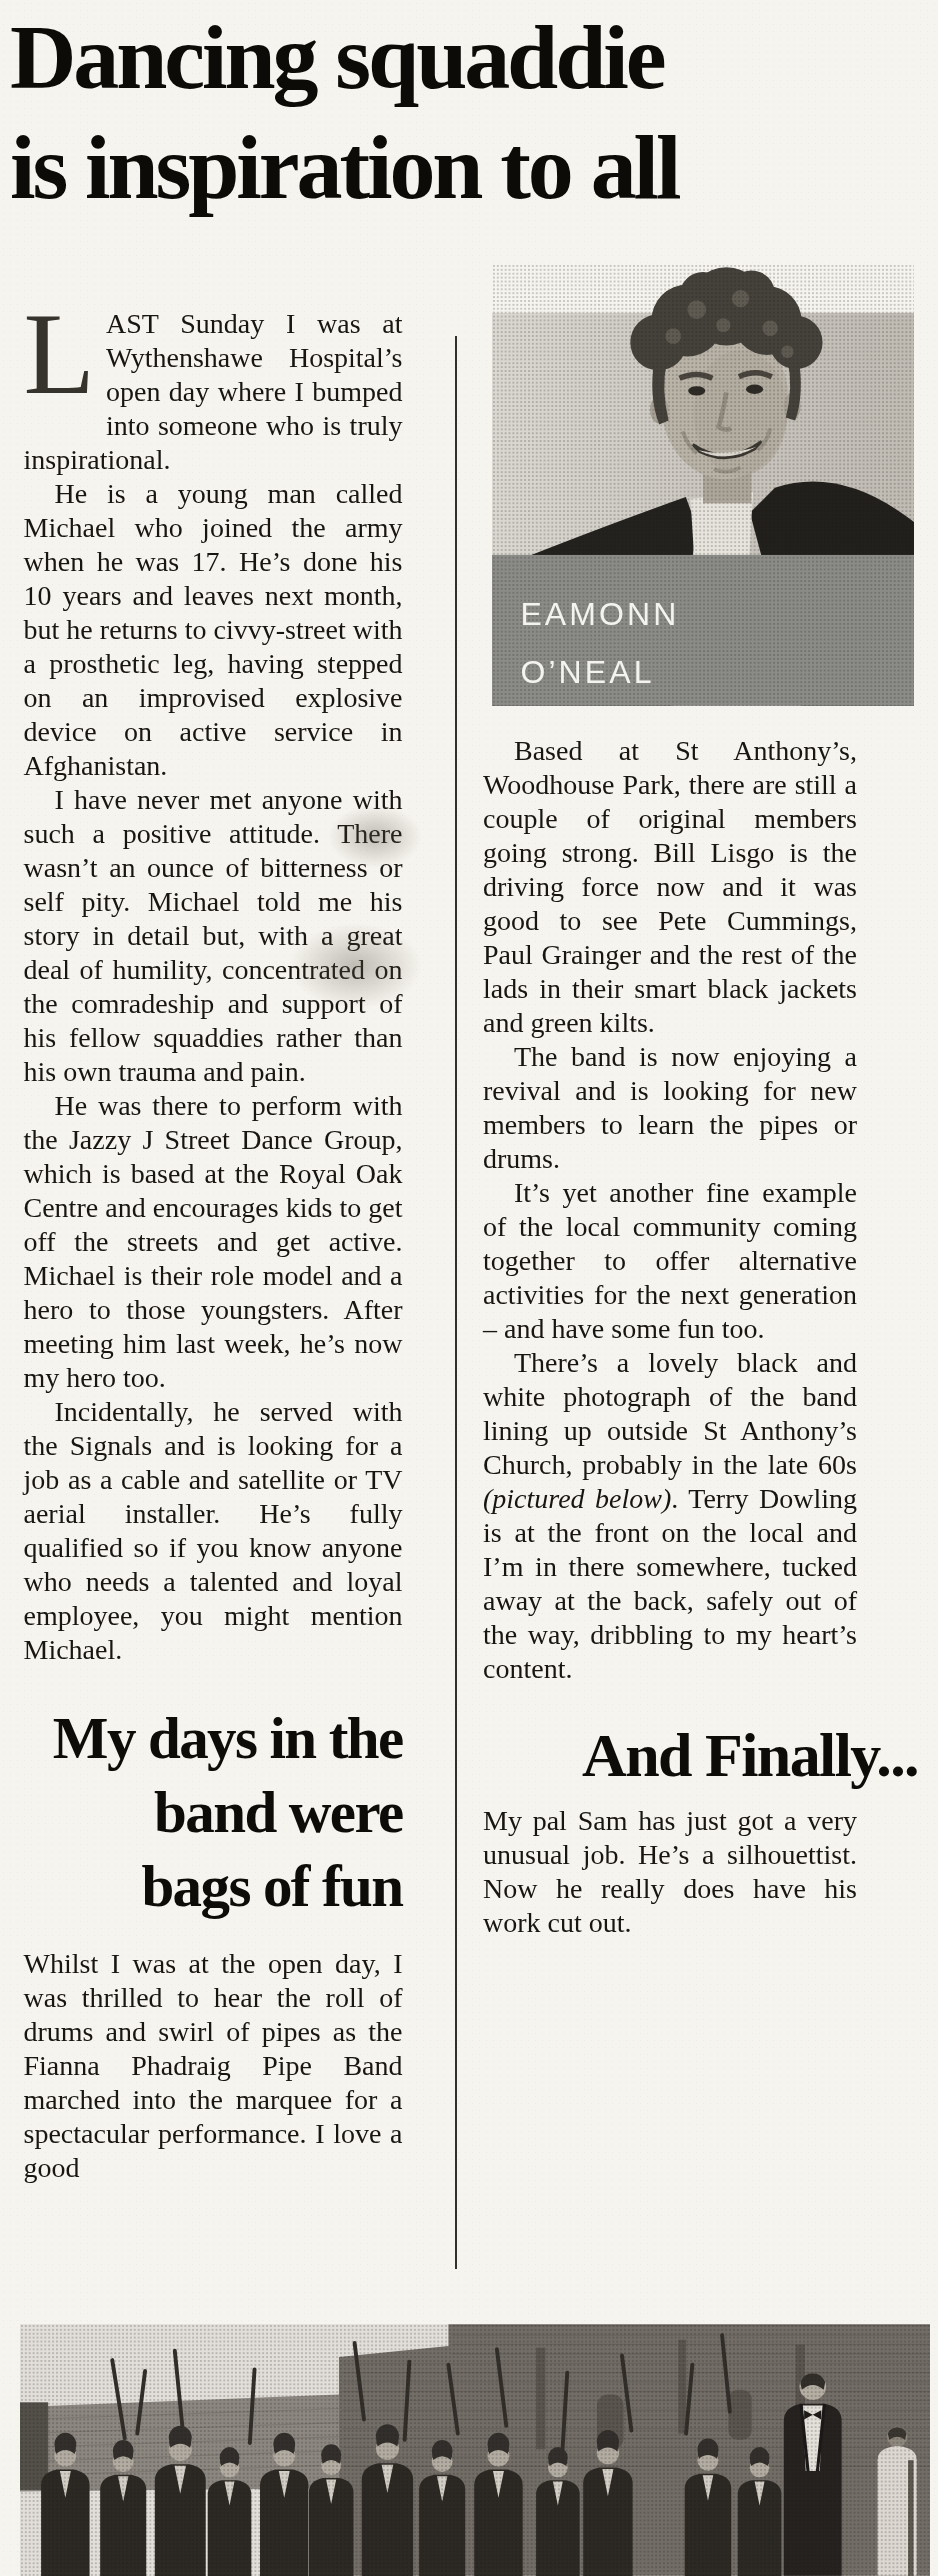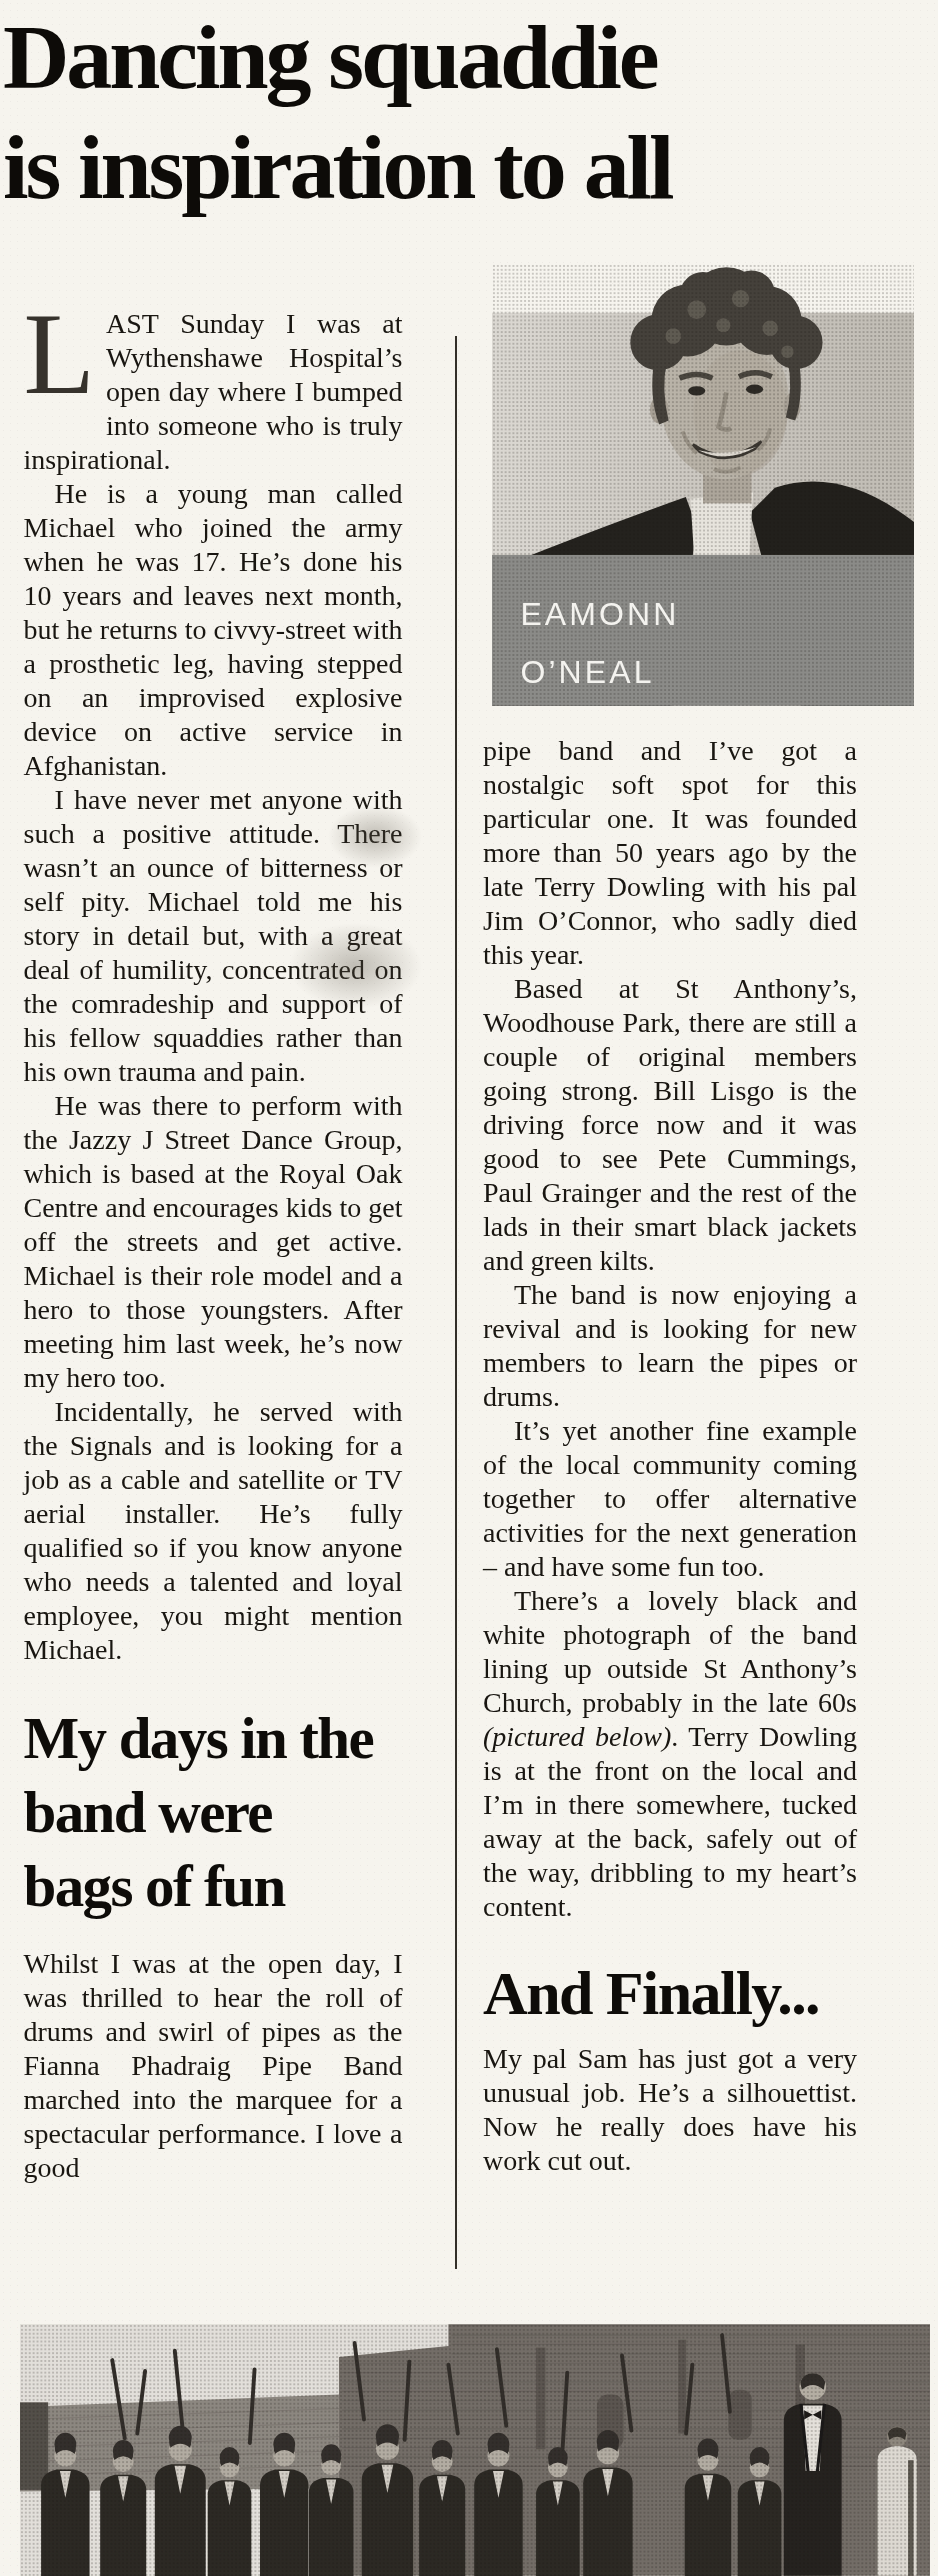--- a/index.html
+++ b/index.html
@@ -1,33 +1,33 @@
 <!DOCTYPE html>
 <html style="font-size:12.5px"><head>
 <meta charset="utf-8">
 <style>
   html,body{margin:0;padding:0;}
   body{width:938px;height:2576px;font-family:"Liberation Serif","DejaVu Serif",serif;}
   .page{position:relative;width:938px;height:2576px;overflow:hidden;
         background:#f6f4ee;
         background-image:radial-gradient(rgba(40,35,25,0.045) 0.8px, transparent 0.8px);
         background-size:7px 7px;color:#17140f;}
-  .headline{position:absolute;top:1.6px;left:3px;width:915px;margin:0;
+  .headline{position:absolute;top:1.6px;left:10px;width:915px;margin:0;
             font-weight:bold;font-size:92px;line-height:110px;letter-spacing:-3.1px;
             color:#0d0b08;white-space:pre-line;}
   .col{position:absolute;}
   .col-left{top:307px;left:23.5px;width:379px;}
   .col-right{top:264px;left:483px;width:435px;}
   .col p{margin:0;font-size:28px;line-height:34px;text-align:justify;color:#191611;}
   .col-right p{width:374px;}
   .indent{text-indent:31px;}
   .dropcap{float:left;font-size:117px;line-height:84px;height:99px;
            padding:4.7px 11px 0 0;color:#36322c;font-weight:normal;}
   .subhead{margin:34px 0 23.5px 0;font-weight:bold;font-size:59px;line-height:74px;
-           letter-spacing:-1.6px;color:#0e0c09;white-space:pre-line;}
+           letter-spacing:-1.6px;color:#0e0c09;white-space:pre-line;text-align:right;}
   .subhead-right{margin:36px 0 15.6px 0;font-size:62px;line-height:66px;}
   .rule{position:absolute;left:455px;top:336px;width:2.3px;height:1933px;background:#332f29;}
   .portrait{position:relative;width:422px;height:442px;margin:0 0 28px 9.4px;padding:0;}
   .portrait svg{display:block;}
   .caption{position:absolute;left:28px;top:321px;margin:0;
            font-family:"Liberation Sans","DejaVu Sans",sans-serif;
            font-size:32px;line-height:58px;letter-spacing:3.1px;
            color:#f4f3ef;white-space:pre-line;}
   .band-photo{position:absolute;left:20.3px;top:2324px;width:910px;height:252px;margin:0;padding:0;}
   .band-photo svg{display:block;}
@@ -118,21 +118,20 @@
         </g>
 
         <rect x="0" y="372" width="540" height="193" fill="#8f8f8c"></rect>
         <rect x="0" y="372" width="540" height="193" fill="#7e7e7b" opacity="0.25"></rect>
       </svg>
       <div class="halftone"></div>
       <figcaption class="caption">EAMONN
 O’NEAL</figcaption>
     </figure>
 
-    <p>pipe band and I’ve got a nostalgic soft spot for this particular one. It was founded more than 50 years ago by the late Terry Dowling with his pal Jim O’Connor, who sadly died this year.</p>
     <p class="indent">Based at St Anthony’s, Woodhouse Park, there are still a couple of original members going strong. Bill Lisgo is the driving force now and it was good to see Pete Cummings, Paul Grainger and the rest of the lads in their smart black jackets and green kilts.</p>
     <p class="indent">The band is now enjoying a revival and is looking for new members to learn the pipes or drums.</p>
     <p class="indent">It’s yet another fine example of the local community coming together to offer alternative activities for the next generation – and have some fun too.</p>
     <p class="indent"><span>There’s a lovely black and white photograph of the band lining up outside St Anthony’s Church, probably in the late 60s </span><em>(pictured below)</em><span>. Terry Dowling is at the front on the local and I’m in there somewhere, tucked away at the back, safely out of the way, dribbling to my heart’s content.</span></p>
     <h2 class="subhead subhead-right">And Finally...</h2>
     <p>My pal Sam has just got a very unusual job. He’s a silhouettist. Now he really does have his work cut out.</p>
   </div>
 
   <div class="smudge smudge-a"></div>
   <div class="smudge smudge-b"></div>

